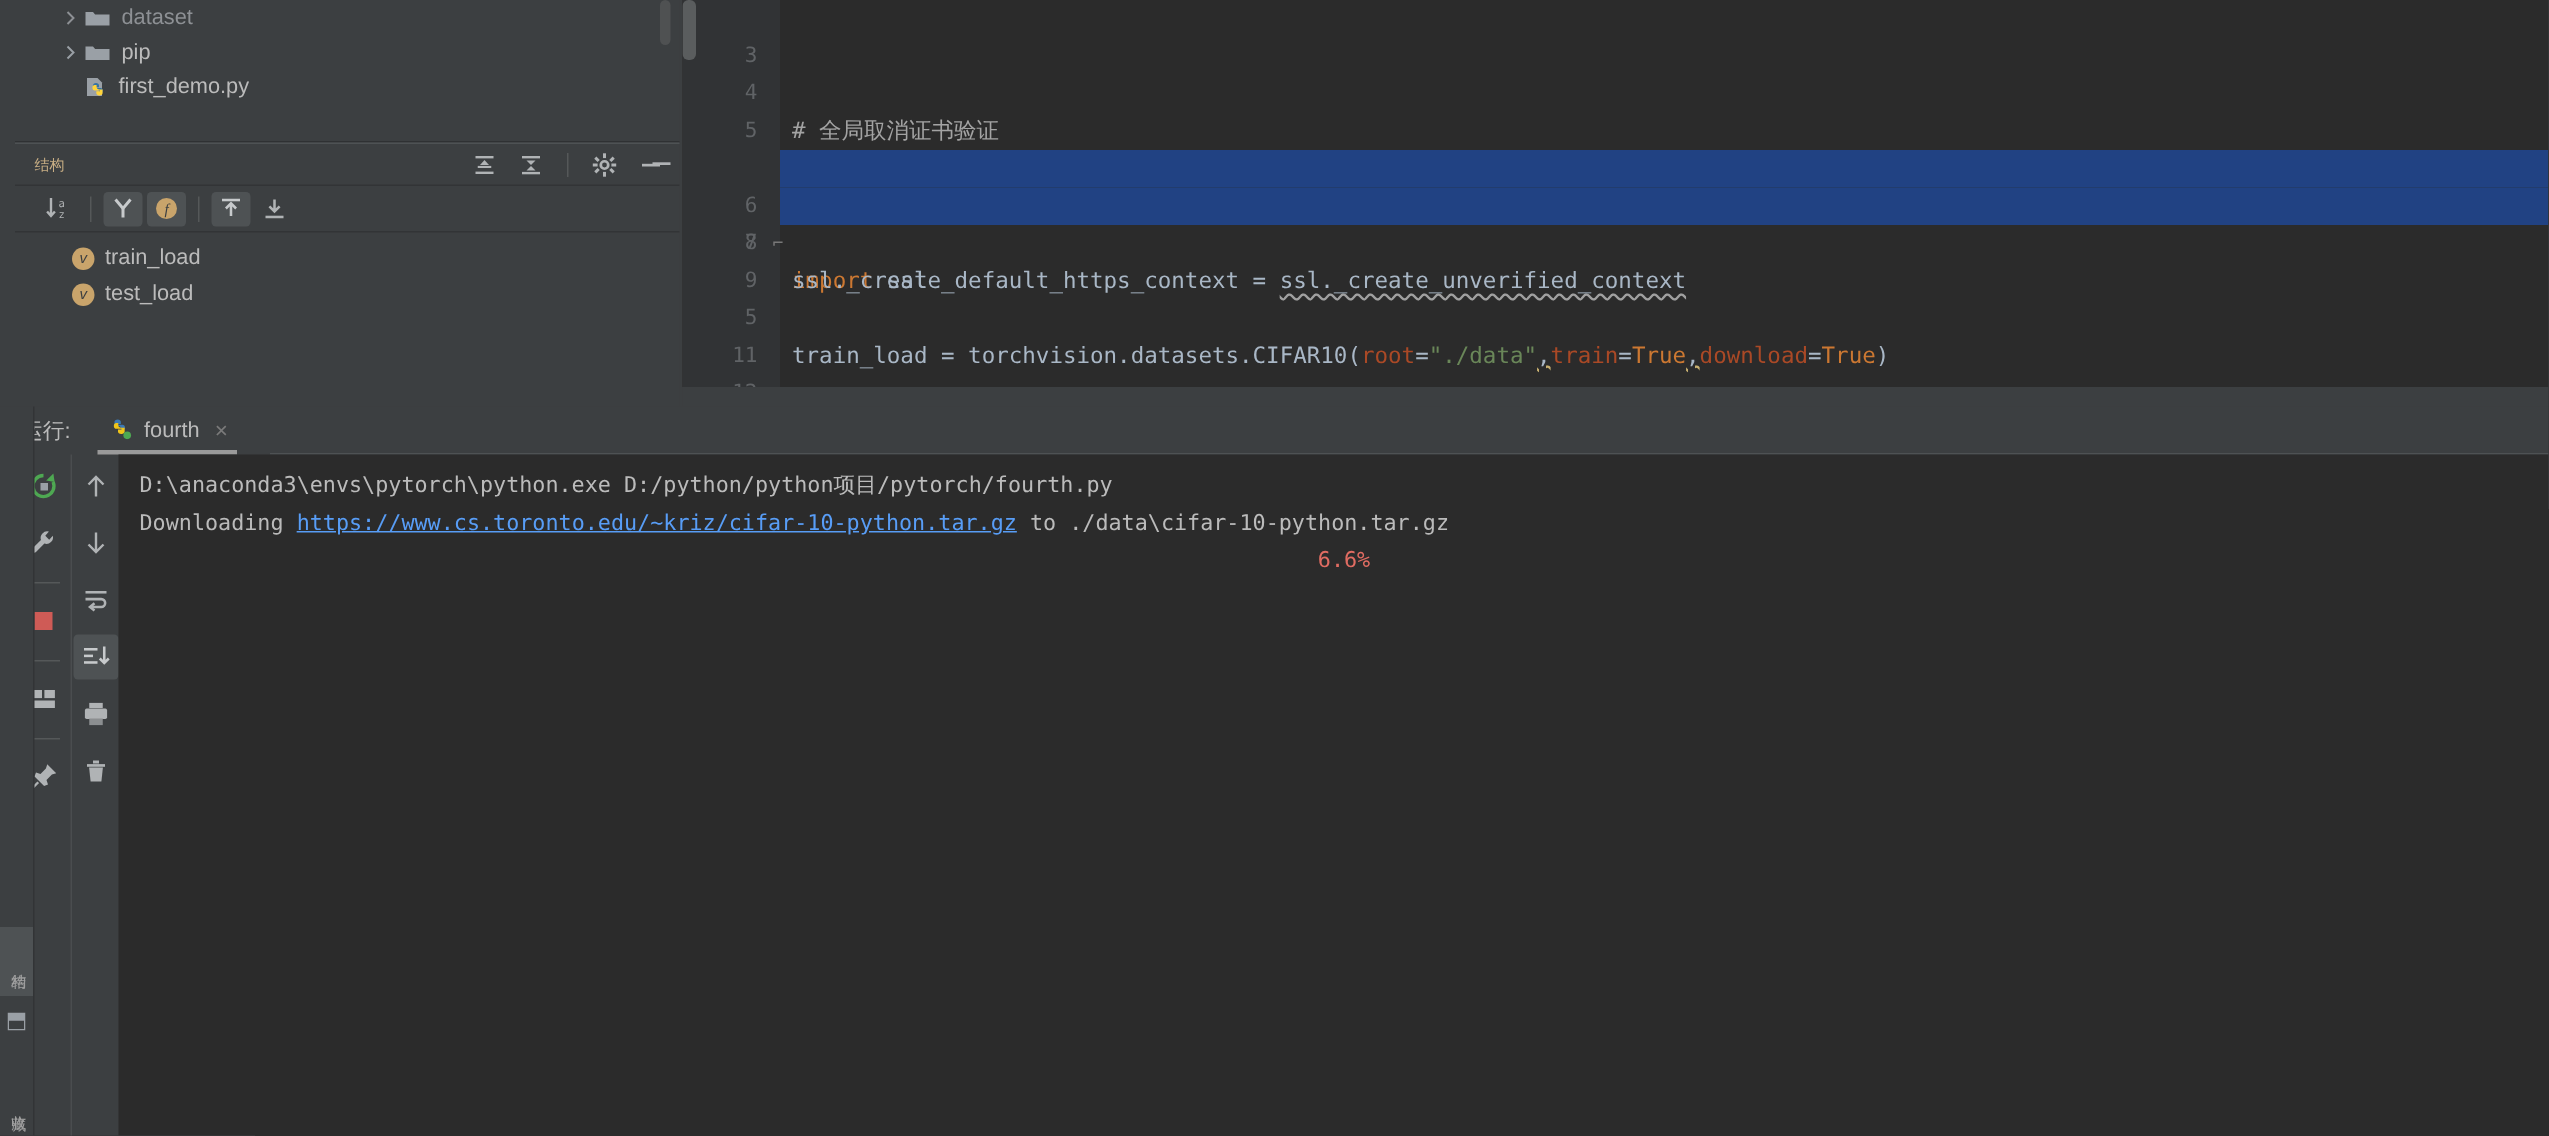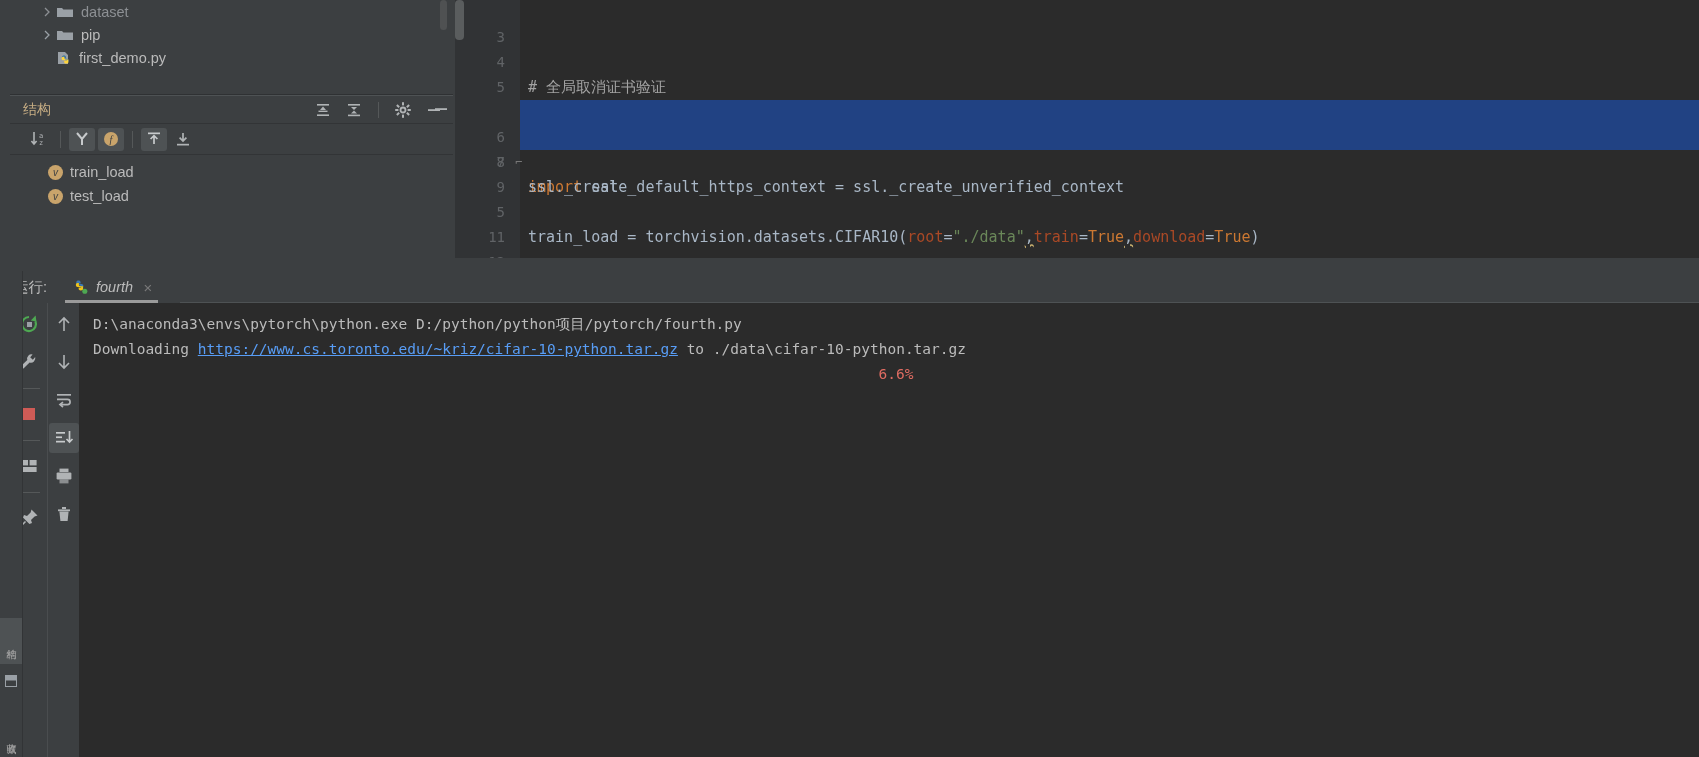--- a/index.html
+++ b/index.html
@@ -40,21 +40,21 @@
 
   
   .structure-panel {
     position:absolute; left:10px; top:95px; width:443px; height:176px;
     background:#3C3F41; border-top:1px solid #4E5254;
   }
   .struct-header {
     position:relative; height:27px; display:flex; align-items:center;
     border-bottom:1px solid #323436;
   }
-  .struct-title { color:#C8AE84; font-size:14px; margin-left:13px; }
+  .struct-title { color:#C8AE84; font-size:10px; margin-left:13px; }
   .struct-hdr-icons { position:absolute; right:8px; top:0; height:27px; display:flex; align-items:center; gap:9px;}
   .hdr-icon { width:22px; height:22px; display:flex; align-items:center; justify-content:center; cursor:pointer;}
   .hdr-sep { width:1px; height:16px; background:#555859; margin:0 4px; }
 
   .struct-toolbar {
     height:30px; display:flex; align-items:center; padding-left:16px; gap:3px;
     border-bottom:1px solid #323436;
   }
   .tb-btn {
     width:26px; height:23px; display:flex; align-items:center; justify-content:center;
@@ -99,39 +99,39 @@
     position:absolute; left:65px; width:1179px; height:25px; background:#214283;
   }
   .fold-mark {
     position:absolute; left:60px; color:#787878; font-size:12px; line-height:25px;
   }
   .kw { color:#CC7832; }
   .str { color:#6A8759; }
   .namedarg { color:#AA4926;margin-top:17px; }
   .comment { color:#a3a3a3; }
   .squiggle {
-    text-decoration-style: wavy;
+    text-decoration: underline; text-decoration-style: wavy;
     text-decoration-color:#A0A0A0; text-underline-offset:3px;
   }
   .comma-sq { text-decoration: underline; text-decoration-style: wavy; text-decoration-color:#C8B070;}
   .editor-bottom-strip {
     position:absolute; left:455px; top:258px; width:1244px; height:13px; background:#3C3F41;
   }
   .minus-btn {
     position:absolute; left:432px; top:100px; width:18px; height:18px;
     display:flex; align-items:center; justify-content:center; cursor:pointer;
   }
 
   
   .run-panel { position:absolute; left:0; top:271px; width:1699px; height:486px; background:#3C3F41; }
   .run-header { position:relative; height:32px; display:flex; align-items:center; }
   .run-label { color:#BBBBBB; font-size:14.5px; margin-left:14px; }
   .run-tab {
     position:relative; margin-left:18px; height:32px; display:flex; align-items:center;
-    padding:0 6px; cursor:pointer;font-style:italic;
+    padding:0 6px; cursor:pointer;
   }
   .run-tab .tabname { color:#BBBBBB; font-size:14.5px; margin-left:8px; }
   .run-tab .closex { color:#7A7A7A; font-size:15px; margin-left:10px; cursor:pointer; }
   .tab-underline {
     position:absolute; left:0; bottom:0; width:100%; height:3px; background:#9A9A9A;
   }
   .run-hdr-line {
     position:absolute; left:180px; right:0; top:31px; height:1px; background:#4E5254;
   }
 

